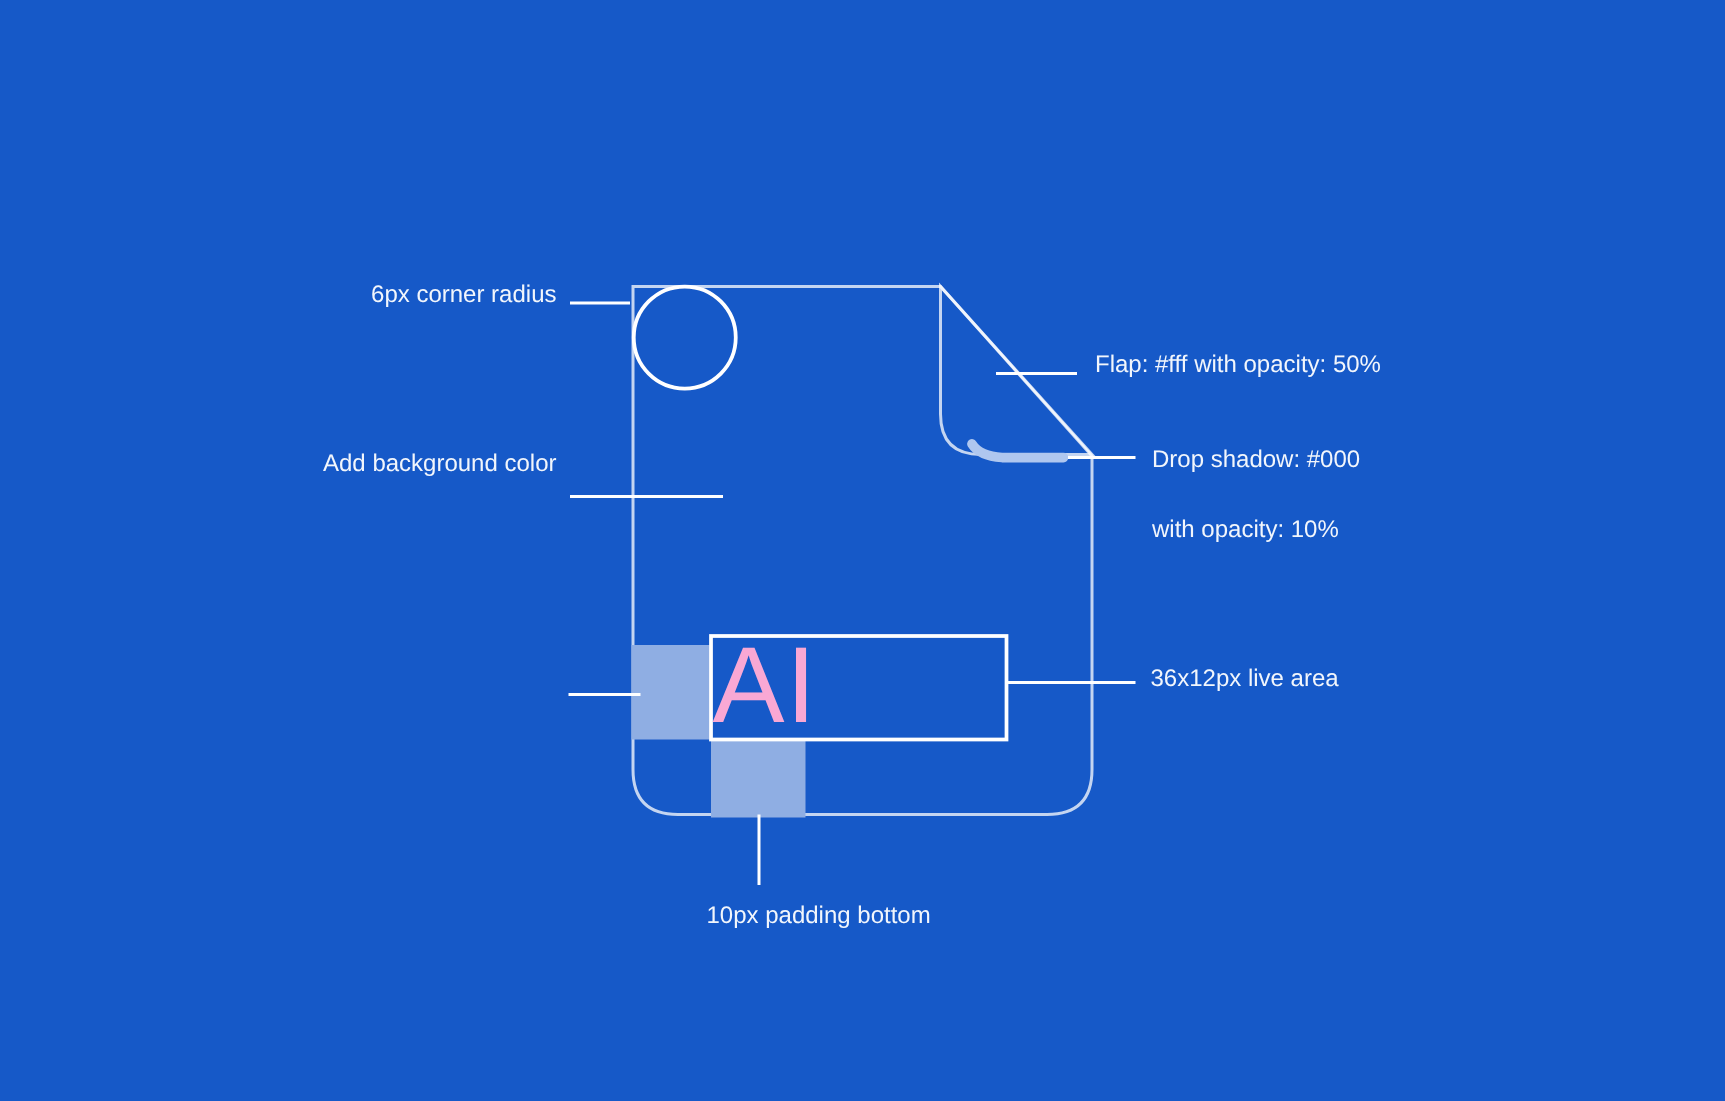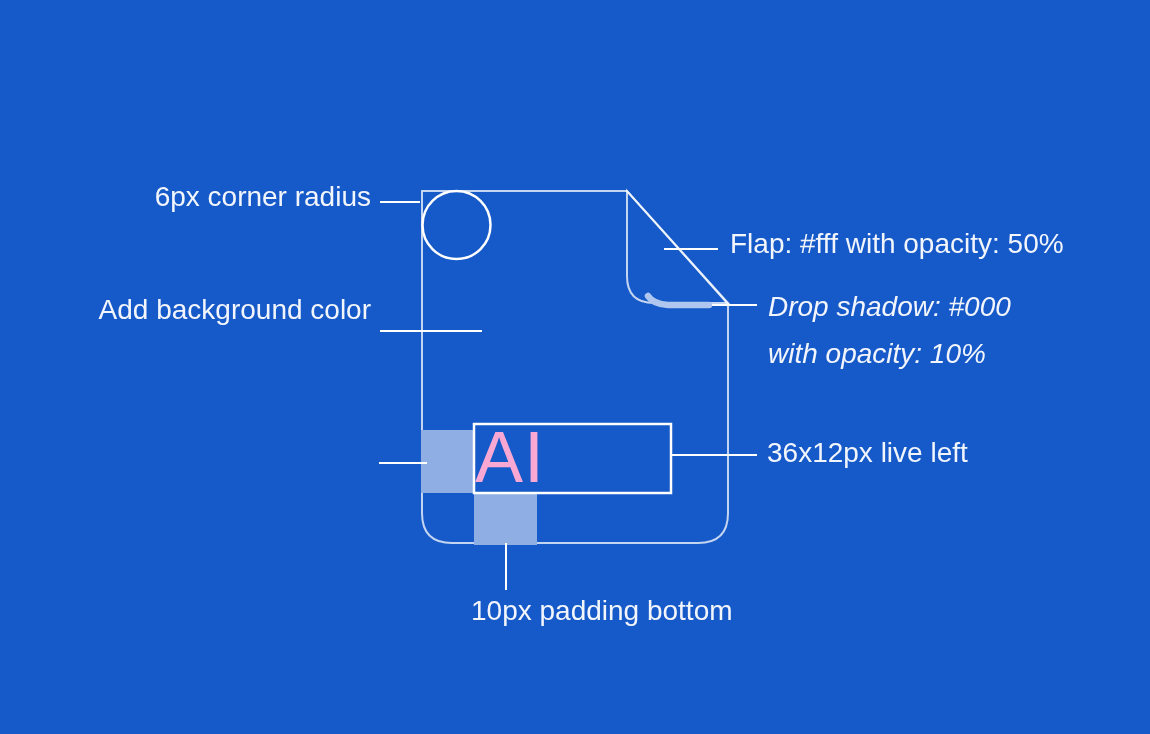--- a/index.html
+++ b/index.html
@@ -53,30 +53,29 @@
     stroke: var(--c-line, #fff);
     stroke-width: 2.5;
   }
   .connector {
     stroke: var(--c-line, #fff);
     stroke-width: 2;
   }
   .label {
     position: absolute;
     color: var(--c-label_text, #F2F6FC);
-    font-size: 28px;
+    font-size: 16px;
     line-height: 28px;
     white-space: nowrap;
   }
   .label.align-right {
     text-align: right;
   }
   .two-line {
     line-height: 47px;
-    font-style: italic;
   }
   .filetype-text {
     position: absolute;
     left: 475px;
     top: 415px;
     color: #f9a8d4;
     font-size: 72px;
     line-height: 85px;
     letter-spacing: 1px;
     white-space: nowrap;
@@ -121,16 +120,16 @@
 
   <div class="filetype-text">AI</div>
 
   <div class="label align-right lbl-corner">6px corner radius</div>
   <div class="label align-right lbl-bg">Add background color</div>
   <div class="label lbl-flap">Flap: #fff with opacity: 50%</div>
   <div class="label two-line lbl-shadow">
     <div>Drop shadow: #000</div>
     <div>with opacity: 10%</div>
   </div>
-  <div class="label lbl-live">36x12px live left</div>
+  <div class="label lbl-live">36x12px live area</div>
   <div class="label lbl-padbot">10px padding bottom</div>
 
 </div>
 
 </body></html>

